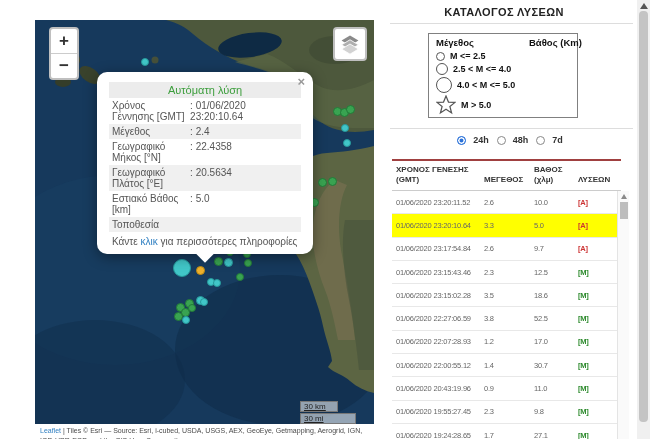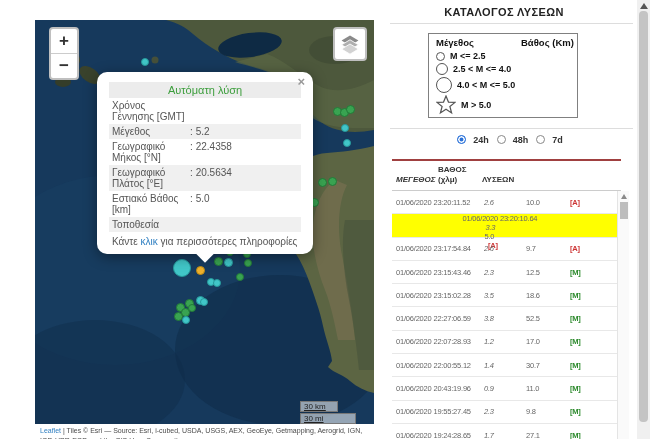--- a/index.html
+++ b/index.html
@@ -35,41 +35,41 @@
   .link{color:var(--link);cursor:pointer;}
   
   .attribution{position:absolute;left:40px;top:426px;width:345px;font-size:7px;color:#4a4a4a;line-height:9.5px;white-space:nowrap;}
   
   .panel{position:absolute;left:388px;top:0;width:249px;height:439px;background:#fff;}
   .panel-title{position:absolute;top:6px;left:0;width:232px;text-align:center;font-size:11px;font-weight:bold;color:#222;letter-spacing:.4px;}
   .divider{position:absolute;left:2px;width:243px;height:1px;background:#ddd;}
   .legend-box{position:absolute;left:40px;top:33px;width:150px;height:85px;border:1px solid #808080;background:#fff;box-sizing:border-box;}
   .leg-col{position:absolute;top:3px;}
   .leg-col.mag{left:7px;}
-  .leg-col.dep{left:92px;}
+  .leg-col.dep{left:100px;}
   .leg-title{font-size:9.5px;font-weight:bold;color:#111;margin-bottom:3px;white-space:nowrap;}
   .leg-row{display:flex;align-items:center;gap:5px;}
   .leg-col.mag .leg-row{margin-bottom:2px;}
   .leg-circle{border:1px solid #555;border-radius:50%;background:#fff;flex:none;box-sizing:border-box;}
   .leg-circle.s{width:9px;height:9px;}
   .leg-circle.m{width:12px;height:12px;}
   .leg-circle.l{width:16px;height:16px;}
   .leg-star{width:20px;height:20px;flex:none;}
   .leg-star path{fill:#fff;stroke:#555;stroke-width:1.2;}
   .dep-swatch{width:12px;height:12px;border-radius:50%;border:1px solid #444;flex:none;box-sizing:border-box;}
   .leg-col.dep .leg-row{height:13.6px;}
   .leg-label{font-size:9px;font-weight:bold;color:#111;white-space:nowrap;}
   .radio-row{position:absolute;left:2px;top:135px;width:240px;display:flex;justify-content:center;gap:8px;align-items:center;}
-  .radio-item{display:flex;gap:7px;cursor:pointer;font-size:9px;font-weight:bold;color:#333;}
+  .radio-item{display:flex;align-items:center;gap:7px;cursor:pointer;font-size:9px;font-weight:bold;color:#333;}
   .radio{width:9px;height:9px;border:1px solid #888;border-radius:50%;background:#fff;box-sizing:border-box;flex:none;}
   .radio.sel{background:var(--accent);border-color:var(--accent);box-shadow:inset 0 0 0 1.5px #fff;}
   .red-divider{position:absolute;left:4px;top:159px;width:229px;height:2px;background:var(--redline);}
   .thead{position:absolute;left:4px;top:165px;width:225px;display:flex;align-items:flex-end;padding-left:4px;box-sizing:border-box;font-size:8px;font-weight:bold;color:#333;line-height:9.5px;}
   .c1{width:88px;flex:none;}
-  .c2{width:42px;flex:none;font-style:italic;}
+  .c2{width:50px;flex:none;}
   .c3{width:44px;flex:none;}
   .c4{width:37px;flex:none;}
   .thead-underline{position:absolute;left:4px;top:190px;width:229px;height:1px;background:#ccc;}
   .tbody{position:absolute;left:4px;top:191px;width:225px;height:248px;overflow:hidden;}
   .trow{display:flex;align-items:center;height:23.3px;border-bottom:1px solid #e8e8e8;padding-left:4px;box-sizing:border-box;font-size:7.5px;letter-spacing:-0.2px;color:#666;cursor:pointer;}
   
   .inner-sb{position:absolute;left:229px;top:191px;width:12px;height:248px;background:#fafafa;border-left:1px solid #e4e4e4;box-sizing:border-box;}
   .inner-sb .sb-arrow{margin:3px auto 3px;width:0;height:0;border-left:3.5px solid transparent;border-right:3.5px solid transparent;border-bottom:5px solid #8a8a8a;}
   .inner-sb .sb-thumb{width:8px;margin:0 auto;height:17px;background:#bdbdbd;}
   .browser-sb{position:absolute;left:637px;top:0;width:13px;height:439px;background:#f0f0f0;}
@@ -156,24 +156,25 @@
     <div class="scale-line mi">30 mi</div>
   </div>
 
   <div class="popup">
     <div class="popup-tail"></div>
     <div class="popup-close">×</div>
     <div class="popup-title">Αυτόματη λύση</div>
     <div>
         <div class="p-row">
           <div class="p-label">Χρόνος Γέννησης [GMT]</div>
+          <div class="p-value">: 01/06/2020 23:20:10.64</div>
         </div>
         <div class="p-row alt">
           <div class="p-label">Μέγεθος</div>
-          <div class="p-value">: 5.2</div>
+          <div class="p-value">: 2.4</div>
         </div>
         <div class="p-row">
           <div class="p-label">Γεωγραφικό Μήκος [°N]</div>
           <div class="p-value">: 22.4358</div>
         </div>
         <div class="p-row alt">
           <div class="p-label">Γεωγραφικό Πλάτος [°E]</div>
           <div class="p-value">: 20.5634</div>
         </div>
         <div class="p-row">
@@ -237,40 +238,44 @@
         <span class="radio-label">48h</span>
       </label>
       <label class="radio-item">
         <span class="radio"></span>
         <span class="radio-label">7d</span>
       </label>
     </div>
   <div class="red-divider"></div>
 
   <div class="thead">
+      <div class="hcell c1">
+        <div>ΧΡΟΝΟΣ ΓΕΝΕΣΗΣ</div>
+        <div>(GMT)</div>
+      </div>
       <div class="hcell c2">
         <div>ΜΕΓΕΘΟΣ</div>
       </div>
       <div class="hcell c3">
         <div>ΒΑΘΟΣ</div>
         <div>(χλμ)</div>
       </div>
       <div class="hcell c4">
         <div>ΛΥΣΕΩΝ</div>
       </div>
     </div>
   <div class="thead-underline"></div>
   <div class="tbody">
       <div class="trow">
         <div class="tcell c1">01/06/2020 23:20:11.52</div>
         <div class="tcell c2">2.6</div>
         <div class="tcell c3">10.0</div>
         <div class="tcell c4" style="color: rgb(204, 51, 51); font-weight: bold;">[A]</div>
       </div>
-      <div class="trow" style="background: var(--hl); flex-direction: column;">
+      <div class="trow" style="background: var(--hl);">
         <div class="tcell c1">01/06/2020 23:20:10.64</div>
         <div class="tcell c2">3.3</div>
         <div class="tcell c3">5.0</div>
         <div class="tcell c4" style="color: rgb(204, 51, 51); font-weight: bold;">[A]</div>
       </div>
       <div class="trow">
         <div class="tcell c1">01/06/2020 23:17:54.84</div>
         <div class="tcell c2">2.6</div>
         <div class="tcell c3">9.7</div>
         <div class="tcell c4" style="color: rgb(204, 51, 51); font-weight: bold;">[A]</div>

